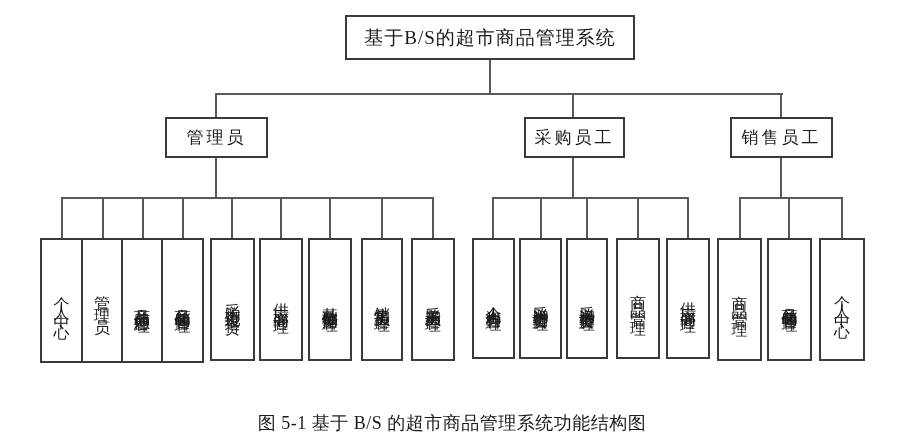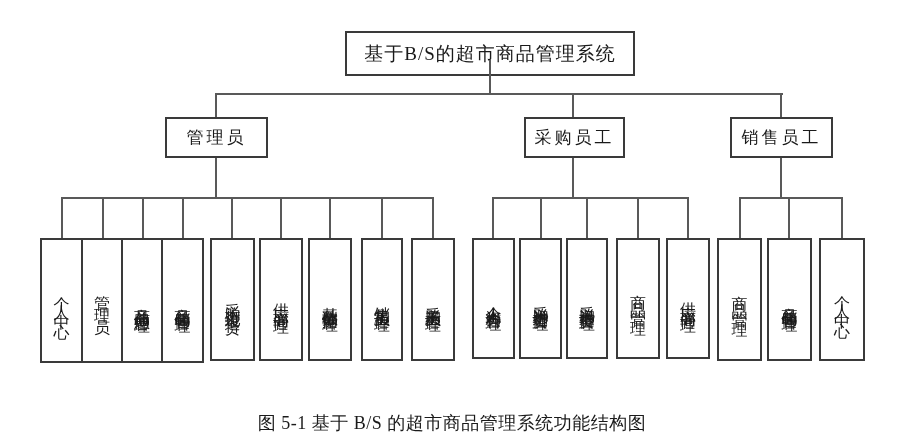--- a/index.html
+++ b/index.html
@@ -47,21 +47,21 @@
     text-align:center;
     font-size:18px;
     letter-spacing:0.5px;
   }
 </style>
 </head>
 <body>
 
 <div id="canvas">
 
-  <div class="node root-node" style="left:345px;top:15px;width:290px;height:45px;margin-top:16px;">
+  <div class="node root-node" style="left:345px;top:15px;width:290px;height:45px;">
     <span>基于B/S的超市商品管理系统</span>
   </div>
 
   <div class="vline" style="left:489px;top:60px;height:35px;"></div>
   <div class="hline" style="left:215px;top:93px;width:568px;"></div>
   <div class="vline" style="left:215px;top:93px;height:24px;"></div>
   <div class="vline" style="left:572px;top:93px;height:24px;"></div>
   <div class="vline" style="left:780px;top:93px;height:24px;"></div>
 
   <div class="node branch-node" style="left:165px;top:117px;width:103px;height:41px;">

